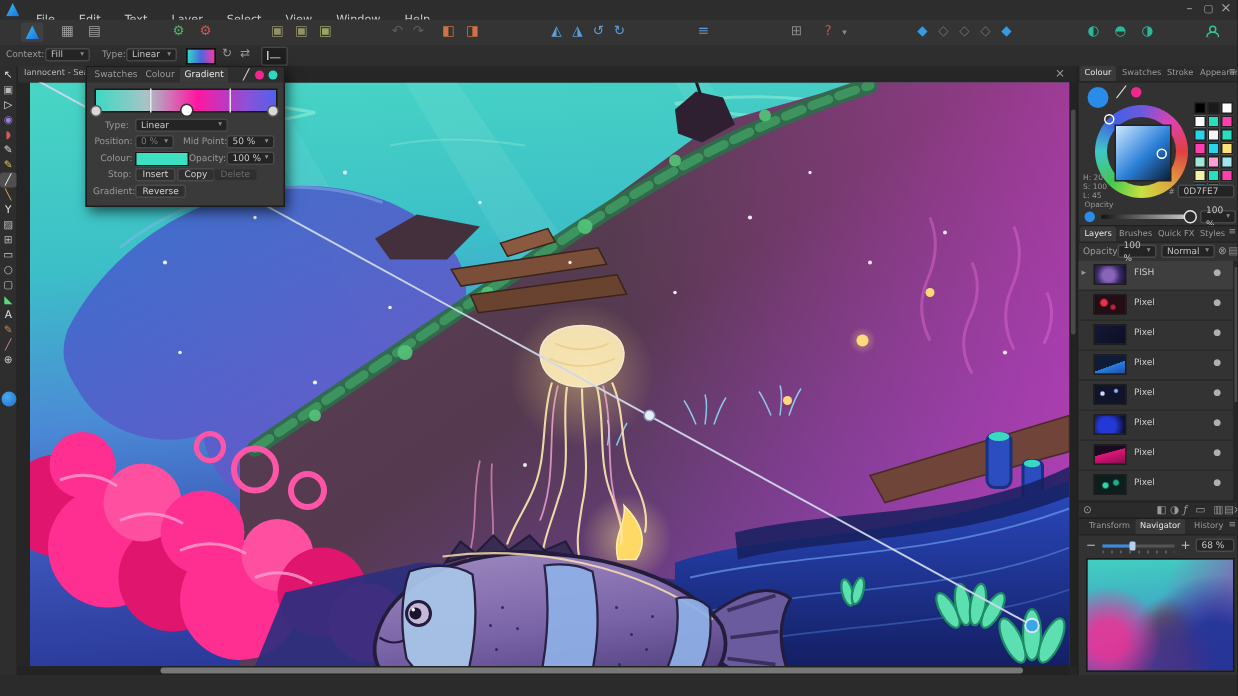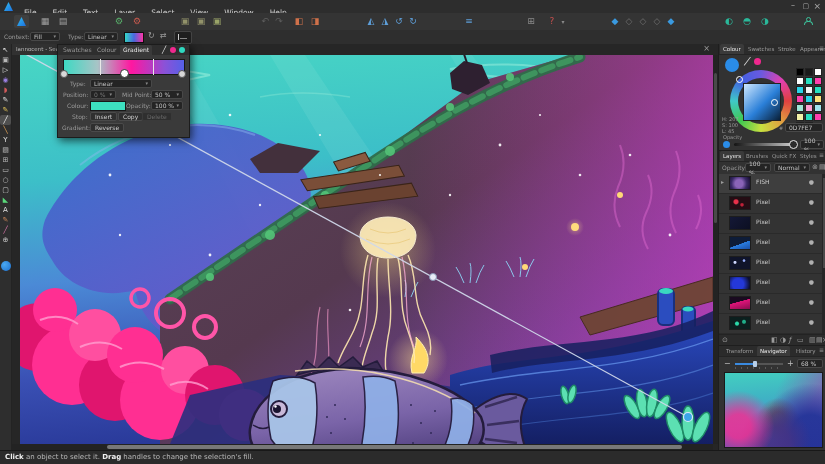--- a/index.html
+++ b/index.html
@@ -566,19 +566,14 @@
            background:
              radial-gradient(circle at 14% 72%, rgba(242,47,146,.85) 0 12%, rgba(242,47,146,0) 36%),
              radial-gradient(circle at 52% 92%, rgba(70,50,130,.8) 0 16%, rgba(70,50,130,0) 42%),
              radial-gradient(circle at 88% 82%, rgba(30,50,150,.9) 0 18%, rgba(30,50,150,0) 48%),
              radial-gradient(circle at 55% 62%, rgba(120,75,55,.7) 0 10%, rgba(120,75,55,0) 30%),
              linear-gradient(115deg, rgba(90,70,110,0) 45%, rgba(160,60,170,.55) 78%),
              linear-gradient(175deg, #43cfc0 0%, #3fb2c4 35%, #5a7fd0 68%, #3a4aaa 100%);"></div>
     </div>
   </div>
 
-  <div class="abs" style="left:0;top:450px;width:825px;height:14px;background:#2b2b2b;border-top:1px solid #181818;">
-    <div class="abs" style="left:5px;top:0;font-size:7px;line-height:13px;color:#b8b8b8;white-space:nowrap;">
-      <b>Click</b><span> an object to select it. </span><b>Drag</b><span> handles to change the selection's fill.</span>
-    </div>
-  </div>
 
 </div>
 
 </body></html>

